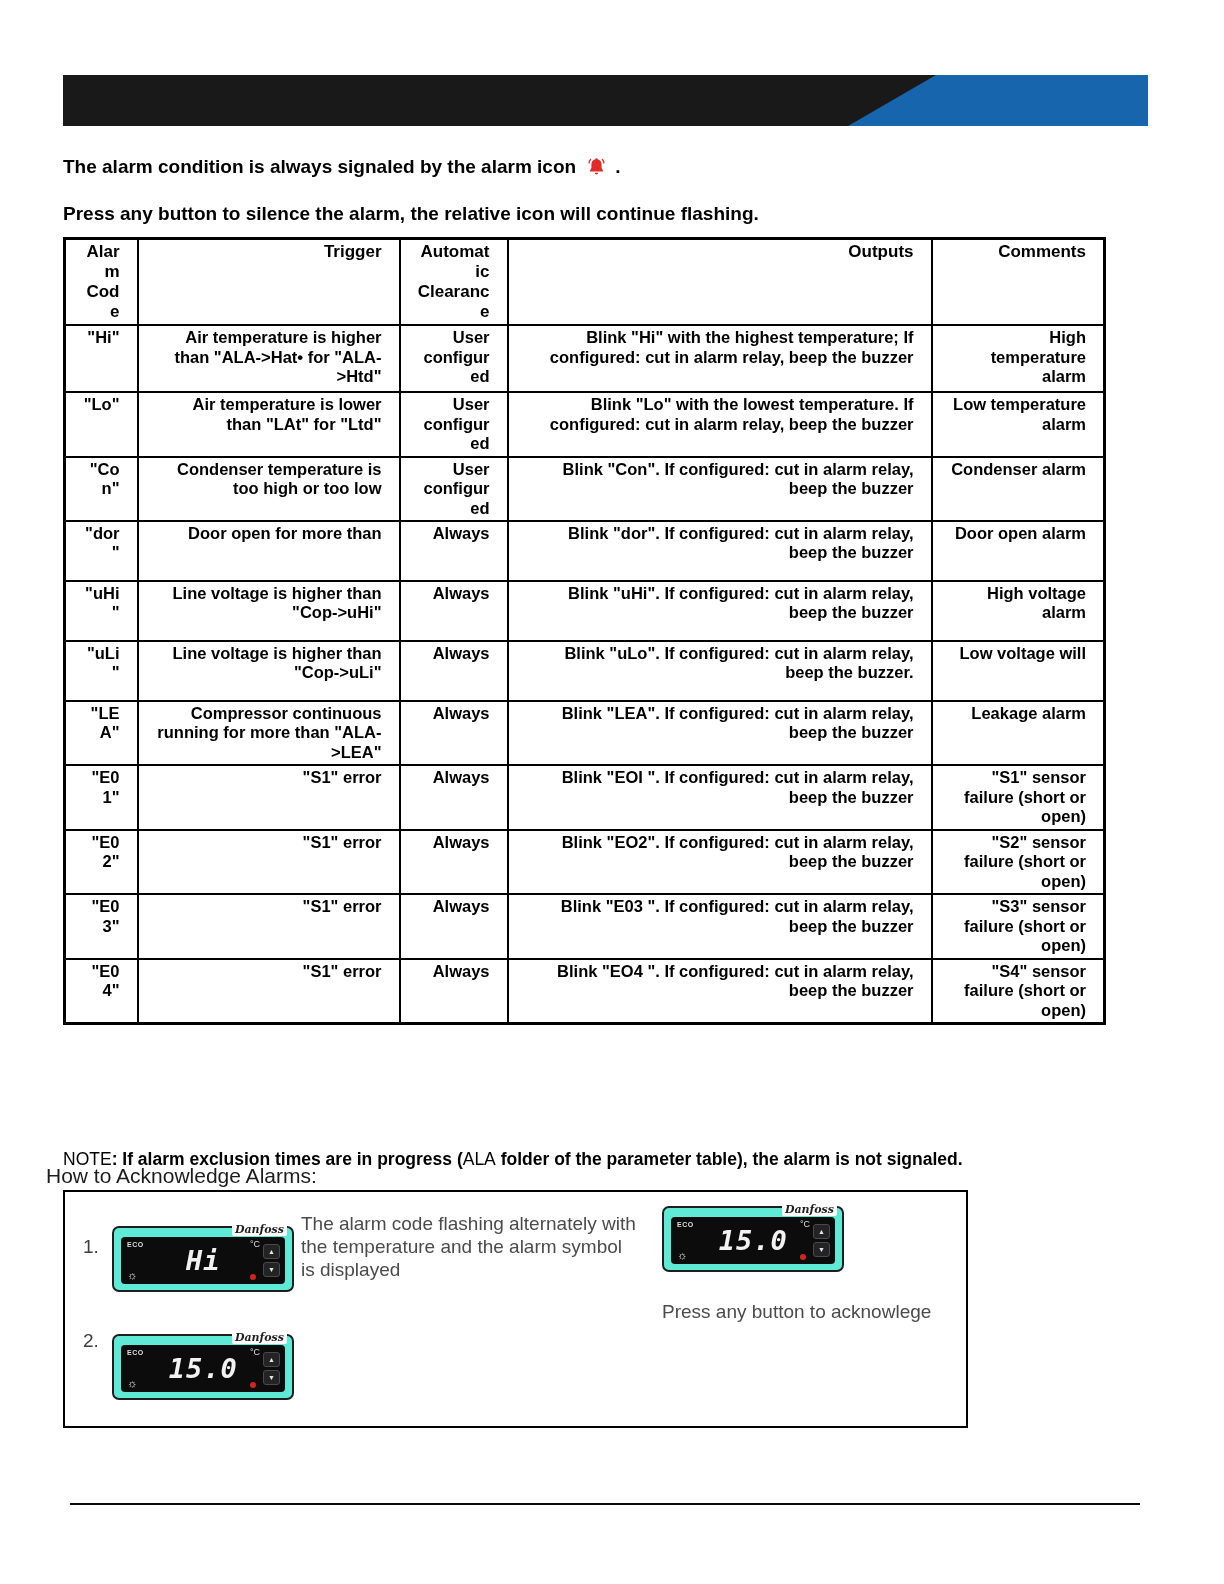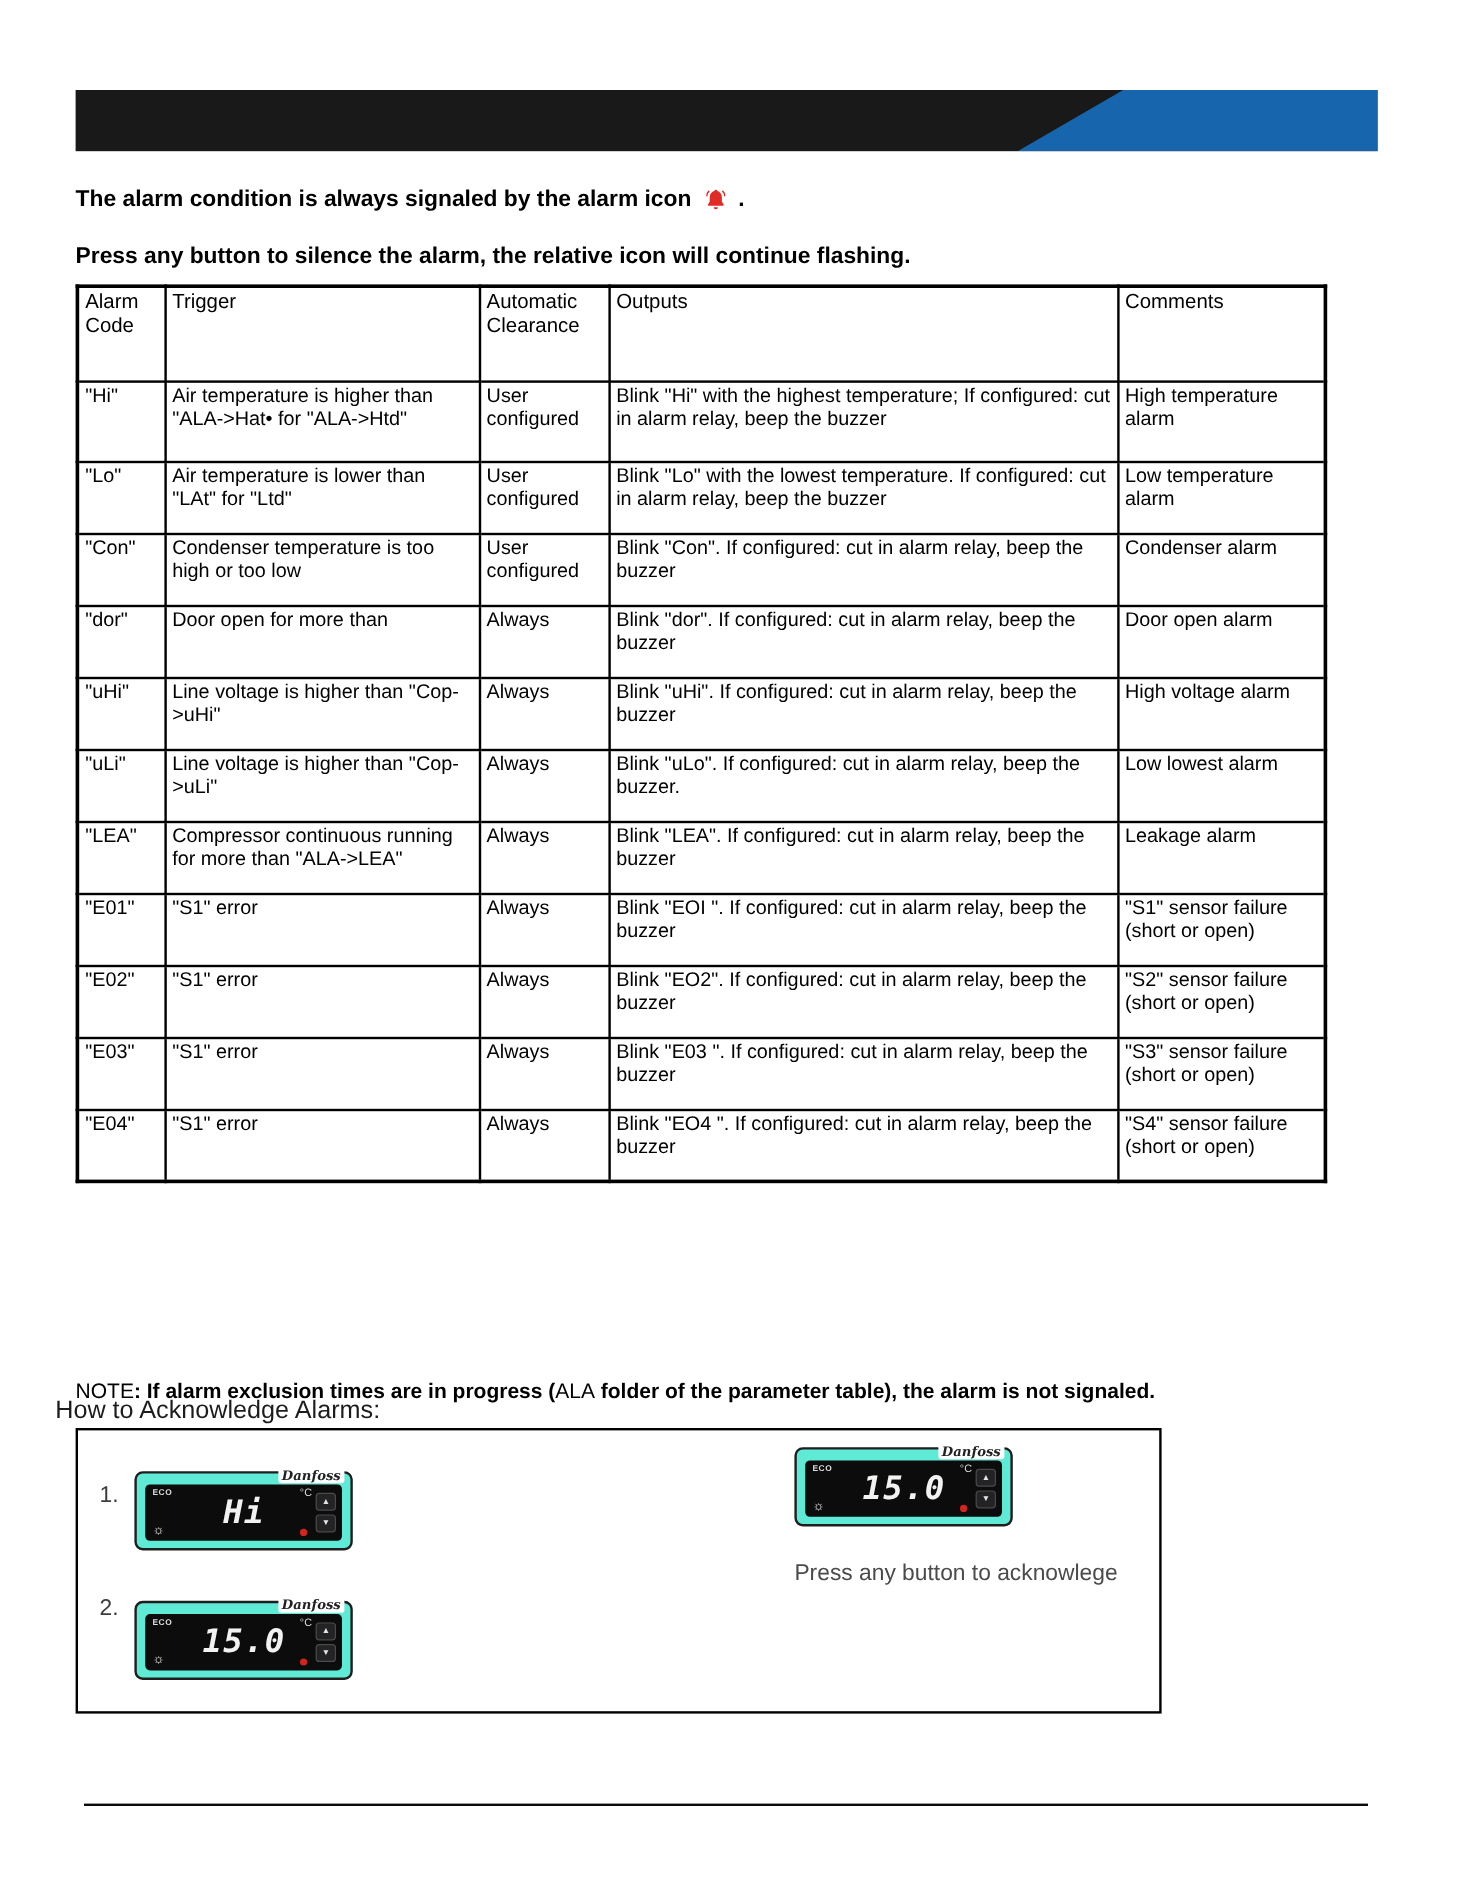--- a/index.html
+++ b/index.html
@@ -15,22 +15,22 @@
     clip-path: polygon(88px 0, 100% 0, 100% 100%, 0 100%); }
 
   
   .intro { position:absolute; left:63px; top:156px; font-size:19px; font-weight:bold; display:flex; gap:6px; }
   .bell-svg { margin:0 2px -3px 4px; }
   .silence { position:absolute; left:63px; top:203px; font-size:19px; font-weight:bold; }
 
   
   .alarm-table-wrap { position:absolute; left:63px; top:237px; }
   table { border-collapse:collapse; table-layout:fixed; width:1040px; border:3px solid #000; }
-  th, td { border:2px solid #000; vertical-align:top; text-align:left; padding:2px 5px;
-    font-weight:normal; font-size:16.5px; line-height:1.18; word-wrap:break-word; }
+  th, td { border:2px solid #000; vertical-align:top; text-align:right; padding:2px 17px;
+    font-weight:bold; font-size:16.5px; line-height:1.18; word-wrap:break-word; }
   th { font-size:17px; height:79px; }
   col.c-code { width:73px; } col.c-trigger { width:262px; } col.c-clear { width:108px; }
   col.c-out { width:424px; } col.c-comm { width:173px; }
   tr.r-tall td { height:67px; }
   tr.r-std td { height:60px; }
 
   
   .ack-heading { position:absolute; left:46px; top:1164px; font-size:21px; font-weight:400; color:#1c1c1c; }
   .note-line { position:absolute; left:63px; top:1149px; font-size:17.5px; font-weight:bold; }
   .note-line .xb { font-weight:400; }
@@ -131,21 +131,21 @@
         <td>Line voltage is higher than "Cop-&gt;uHi"</td>
         <td>Always</td>
         <td>Blink "uHi". If configured: cut in alarm relay, beep the buzzer</td>
         <td>High voltage alarm</td>
       </tr>
       <tr class="r-std">
         <td>"uLi"</td>
         <td>Line voltage is higher than "Cop-&gt;uLi"</td>
         <td>Always</td>
         <td>Blink "uLo". If configured: cut in alarm relay, beep the buzzer.</td>
-        <td>Low lowest alarm</td>
+        <td>Low voltage will</td>
       </tr>
       <tr class="r-std">
         <td>"LEA"</td>
         <td>Compressor continuous running for more than "ALA-&gt;LEA"</td>
         <td>Always</td>
         <td>Blink "LEA". If configured: cut in alarm relay, beep the buzzer</td>
         <td>Leakage alarm</td>
       </tr>
       <tr class="r-std">
         <td>"E01"</td>
@@ -199,20 +199,21 @@
         <span class="celsius">°C</span>
         <span class="alarm-dot"></span>
       </div>
       <div class="btn-col">
         <span class="btn">▲</span>
         <span class="btn">▼</span>
       </div>
     </div>
   </div>
 
+  <div class="fig-text" style="left:236px; top:20px; width:335px;">The alarm code flashing alternately with the temperature and the alarm symbol is displayed</div>
 
   <div class="device" style="left:597px; top:14px;">
     <div class="brand">Danfoss</div>
     <div class="screen">
       <div class="side">
         <span class="eco">ECO</span>
         <span class="bulb">☼</span>
       </div>
       <div class="digit-wrap">
         <span class="digits">15.0</span>

